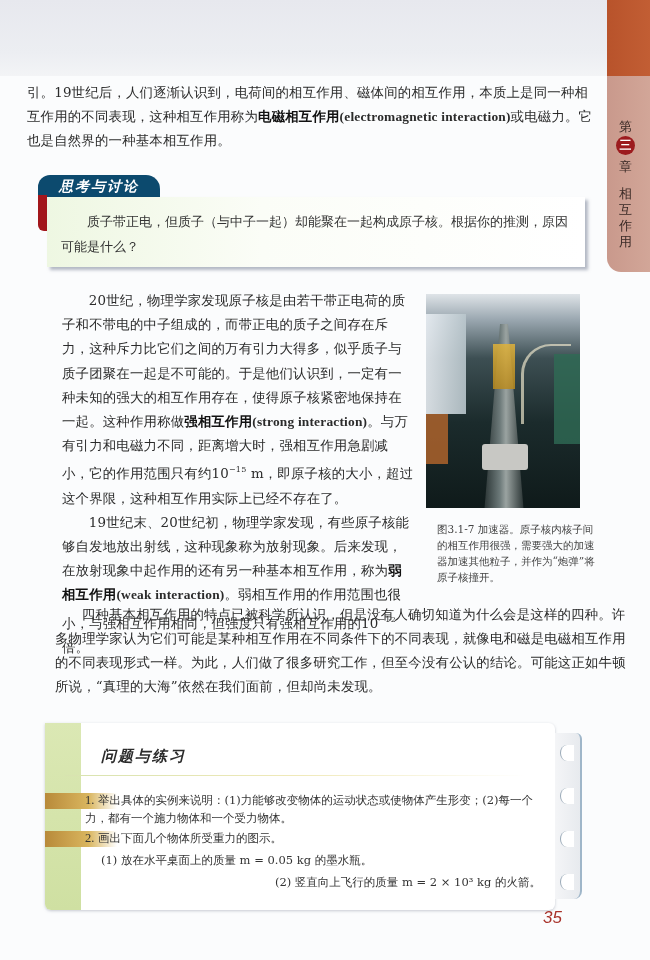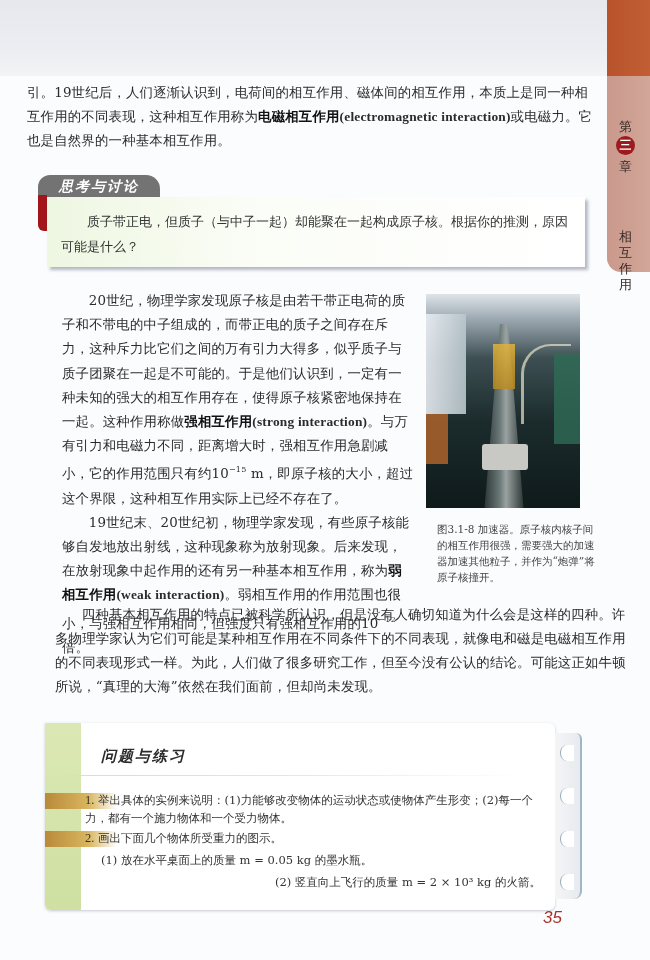--- a/index.html
+++ b/index.html
@@ -25,30 +25,30 @@
   }
   .chapter-tab .di { position: absolute; left: 12px; top: 42px; font-size: 13px; color: #3a2a26; font-family: "DejaVu Sans", sans-serif; }
   .chapter-tab .num {
     position: absolute; left: 9px; top: 60px; width: 19px; height: 19px; border-radius: 50%;
     background: #9c1b1e; color: #fff; font-size: 12px; text-align: center; line-height: 19px;
     font-family: "DejaVu Sans", sans-serif; font-weight: bold;
   }
   .chapter-tab .zhang { position: absolute; left: 12px; top: 82px; font-size: 13px; color: #3a2a26; font-family: "DejaVu Sans", sans-serif; }
   .chapter-tab .title {
     position: absolute; left: 12px; top: 110px; width: 14px; font-size: 13px; line-height: 16px;
-    color: #3a2a26; font-family: "DejaVu Sans", sans-serif; word-break: break-all; margin-top: 43px;
+    color: #3a2a26; font-family: "DejaVu Sans", sans-serif; word-break: break-all;
   }
 
   .para { position: absolute; font-size: 13.4px; line-height: 24px; color: #2b2b2b; letter-spacing: 0.2px; }
   .para b { font-family: "DejaVu Sans", sans-serif; font-weight: bold; color: #111; }
   .p1 { left: 27px; top: 81px; width: 570px; }
 
   .discuss-tab {
     position: absolute; left: 38px; top: 175px; width: 122px; height: 22px;
-    background: #737373; border-top-left-radius: 12px; border-top-right-radius: 14px;
+    background: #0c4a6e; border-top-left-radius: 12px; border-top-right-radius: 14px;
     color: #fff; font-family: "DejaVu Sans", sans-serif; font-weight: bold; font-size: 14px;
     text-align: center; line-height: 22px; letter-spacing: 2px; font-style: italic;
   }
   .discuss-left-bar {
     position: absolute; left: 38px; top: 195px; width: 9px; height: 36px; background: #a2161b;
     border-bottom-left-radius: 6px;
   }
   .discuss-box {
     position: absolute; left: 47px; top: 197px; width: 538px; height: 70px;
     background: linear-gradient(90deg, #eef7e2 0%, #fbfdf7 40%, #ffffff 100%);
@@ -128,21 +128,21 @@
 
 <div class="photo">
   <div class="wall"></div>
   <div class="floor-l"></div>
   <div class="green"></div>
   <div class="beam"></div>
   <div class="gold"></div>
   <div class="pipes"></div>
   <div class="mount"></div>
 </div>
-<p class="caption">图3.1-8  加速器。原子核内核子间的相互作用很强，需要强大的加速器加速其他粒子，并作为“炮弹”将原子核撞开。</p>
+<p class="caption">图3.1-7  加速器。原子核内核子间的相互作用很强，需要强大的加速器加速其他粒子，并作为“炮弹”将原子核撞开。</p>
 
 <div class="para p3">
   <p class="ind">四种基本相互作用的特点已被科学所认识，但是没有人确切知道为什么会是这样的四种。许多物理学家认为它们可能是某种相互作用在不同条件下的不同表现，就像电和磁是电磁相互作用的不同表现形式一样。为此，人们做了很多研究工作，但至今没有公认的结论。可能这正如牛顿所说，“真理的大海”依然在我们面前，但却尚未发现。</p>
 </div>
 
 <div class="ex-card">
   <div class="leftstrip"></div>
   <div class="title">问题与练习</div>
   <div class="rule"></div>
 

